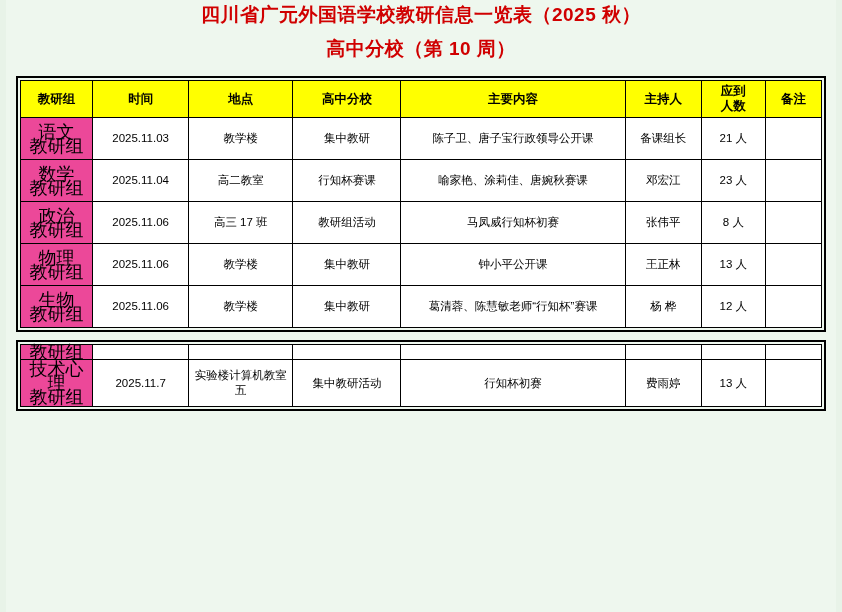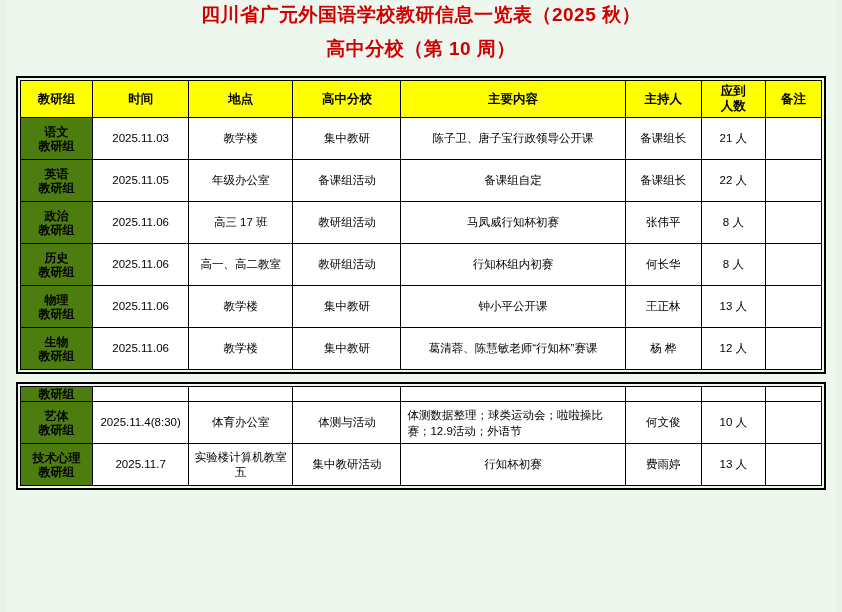--- a/index.html
+++ b/index.html
@@ -63,23 +63,23 @@
     background: #ffff00;
     font-weight: bold;
     height: 32px;
     font-size: 12.5px;
   }
   tbody td {
     height: 37px;
     background: #ffffff;
   }
   td.group {
-    background: #4d7c0f;
-    font-weight: bold;
-    font-size: 12px;
+    background: #ec4899;
+    font-weight: normal;
+    font-size: 18px;
     line-height: 14px;
   }
   td.content-cell {
     text-align: center;
     font-size: 11.5px;
   }
   td.content-left {
     text-align: left;
     padding-left: 6px;
     font-size: 11.5px;
@@ -148,49 +148,38 @@
 教研组</td>
           <td class="content-cell">2025.11.03</td>
           <td class="content-cell">教学楼</td>
           <td class="content-cell">集中教研</td>
           <td class="content-cell">陈子卫、唐子宝行政领导公开课</td>
           <td class="content-cell">备课组长</td>
           <td class="content-cell">21 人</td>
           <td class="content-cell"></td>
         </tr>
         <tr>
-          <td class="group" style="white-space:pre-line">英语
-教研组</td>
-          <td class="content-cell">2025.11.05</td>
-          <td class="content-cell">年级办公室</td>
-          <td class="content-cell">备课组活动</td>
-          <td class="content-cell">备课组自定</td>
-          <td class="content-cell">备课组长</td>
-          <td class="content-cell">22 人</td>
+          <td class="group" style="white-space:pre-line">数学
+教研组</td>
+          <td class="content-cell">2025.11.04</td>
+          <td class="content-cell">高二教室</td>
+          <td class="content-cell">行知杯赛课</td>
+          <td class="content-cell">喻家艳、涂莉佳、唐婉秋赛课</td>
+          <td class="content-cell">邓宏江</td>
+          <td class="content-cell">23 人</td>
           <td class="content-cell"></td>
         </tr>
         <tr>
           <td class="group" style="white-space:pre-line">政治
 教研组</td>
           <td class="content-cell">2025.11.06</td>
           <td class="content-cell">高三 17 班</td>
           <td class="content-cell">教研组活动</td>
           <td class="content-cell">马凤威行知杯初赛</td>
           <td class="content-cell">张伟平</td>
-          <td class="content-cell">8 人</td>
-          <td class="content-cell"></td>
-        </tr>
-        <tr>
-          <td class="group" style="white-space:pre-line">历史
-教研组</td>
-          <td class="content-cell">2025.11.06</td>
-          <td class="content-cell">高一、高二教室</td>
-          <td class="content-cell">教研组活动</td>
-          <td class="content-cell">行知杯组内初赛</td>
-          <td class="content-cell">何长华</td>
           <td class="content-cell">8 人</td>
           <td class="content-cell"></td>
         </tr>
         <tr>
           <td class="group" style="white-space:pre-line">物理
 教研组</td>
           <td class="content-cell">2025.11.06</td>
           <td class="content-cell">教学楼</td>
           <td class="content-cell">集中教研</td>
           <td class="content-cell">钟小平公开课</td>
@@ -230,31 +219,20 @@
           <td class="group">教研组</td>
           <td class="content-cell"></td>
           <td class="content-cell"></td>
           <td class="content-cell"></td>
           <td class="content-cell"></td>
           <td class="content-cell"></td>
           <td class="content-cell"></td>
           <td class="content-cell"></td>
         </tr>
         <tr>
-          <td class="group" style="white-space:pre-line">艺体
-教研组</td>
-          <td class="content-cell">2025.11.4(8:30)</td>
-          <td class="content-cell">体育办公室</td>
-          <td class="content-cell">体测与活动</td>
-          <td class="content-left">体测数据整理；球类运动会；啦啦操比赛；12.9活动；外语节</td>
-          <td class="content-cell">何文俊</td>
-          <td class="content-cell">10 人</td>
-          <td class="content-cell"></td>
-        </tr>
-        <tr>
           <td class="group" style="white-space:pre-line">技术心理
 教研组</td>
           <td class="content-cell">2025.11.7</td>
           <td class="content-cell">实验楼计算机教室五</td>
           <td class="content-cell">集中教研活动</td>
           <td class="content-cell">行知杯初赛</td>
           <td class="content-cell">费雨婷</td>
           <td class="content-cell">13 人</td>
           <td class="content-cell"></td>
         </tr>

